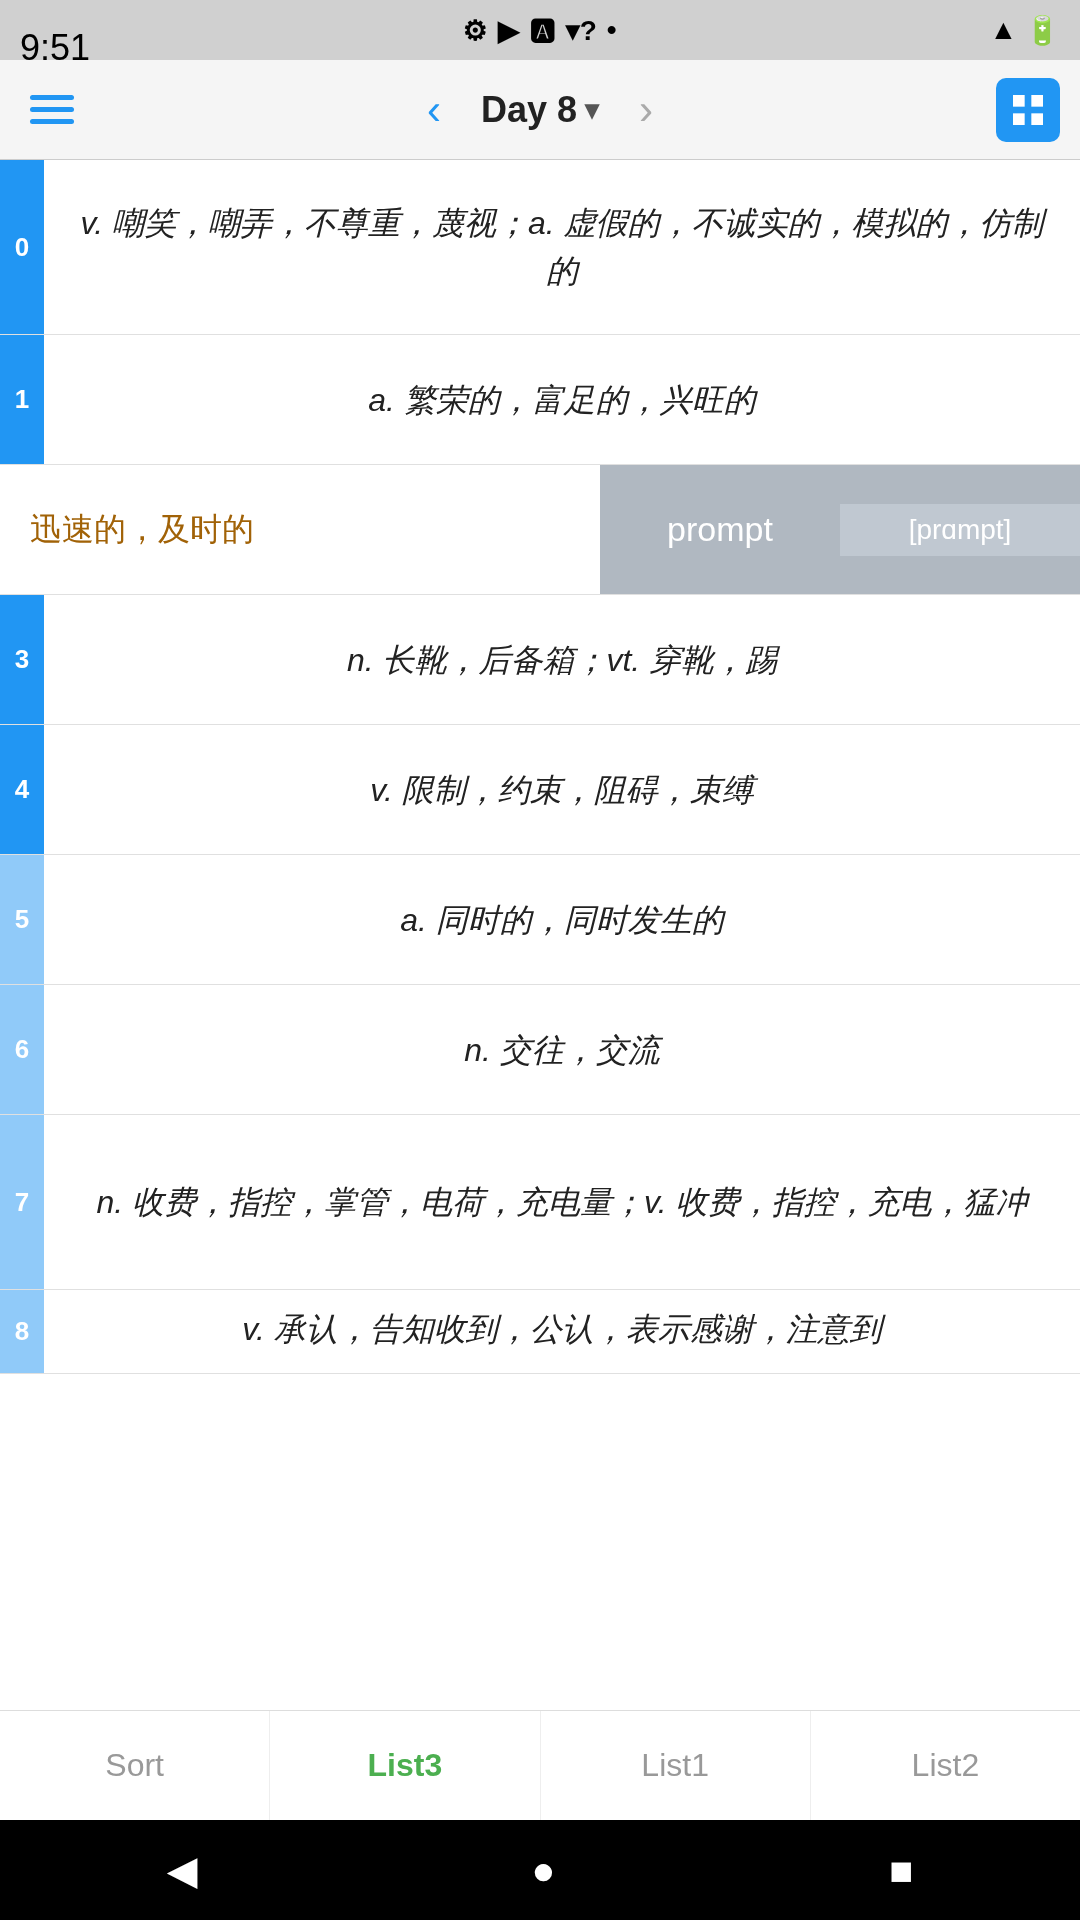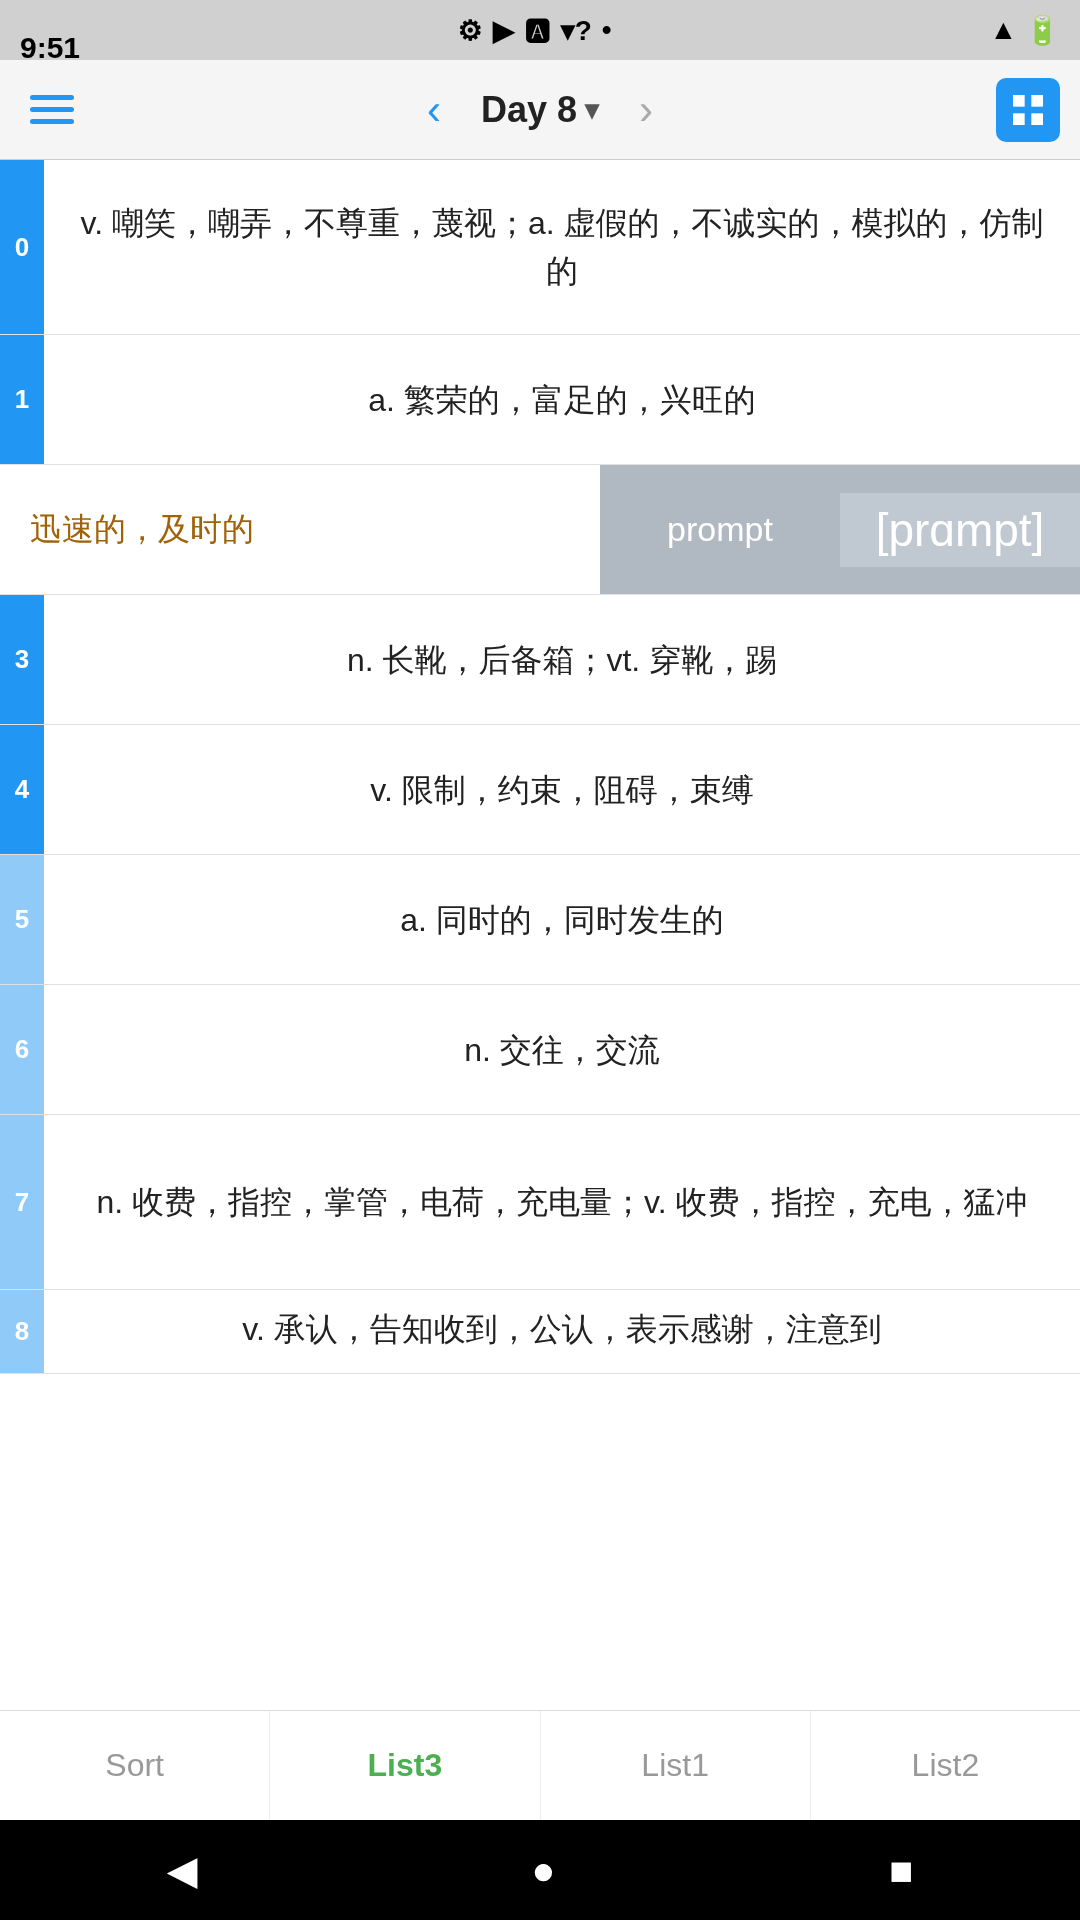--- a/index.html
+++ b/index.html
@@ -19,22 +19,22 @@
       height: 60px;
       background: #d0d0d0;
       display: flex;
       align-items: center;
       justify-content: space-between;
       padding: 0 20px;
       font-size: 28px;
       font-weight: bold;
     }
     .status-bar .time {
-      font-size: 30px;
-      font-weight: bold;
+      font-size: 36px;
+      font-weight: normal;
       margin-top: 36px;
     }
     .status-bar .icons {
       display: flex;
       align-items: center;
       gap: 10px;
     }
     .status-bar .right-icons {
       display: flex;
       align-items: center;
@@ -138,20 +138,21 @@
     .row-content {
       flex: 1;
       display: flex;
       align-items: center;
       justify-content: center;
       padding: 20px 30px;
       font-size: 32px;
       color: #222;
       text-align: center;
       line-height: 1.5;
+      font-style: italic;
     }
 
     
     .row-2-container {
       display: flex;
       align-items: stretch;
       border-bottom: 1px solid #e0e0e0;
       min-height: 130px;
       position: relative;
     }
@@ -178,21 +179,21 @@
       flex: 1;
       text-align: center;
       font-size: 34px;
       color: white;
       font-weight: 500;
       padding: 10px;
     }
     .popup-phonetic {
       flex: 1;
       text-align: center;
-      font-size: 46px;
+      font-size: 28px;
       color: white;
       font-weight: 500;
       padding: 10px;
       background: #c0c8d1;
     }
 
     
     .bottom-tab-bar {
       height: 110px;
       background: #fff;

